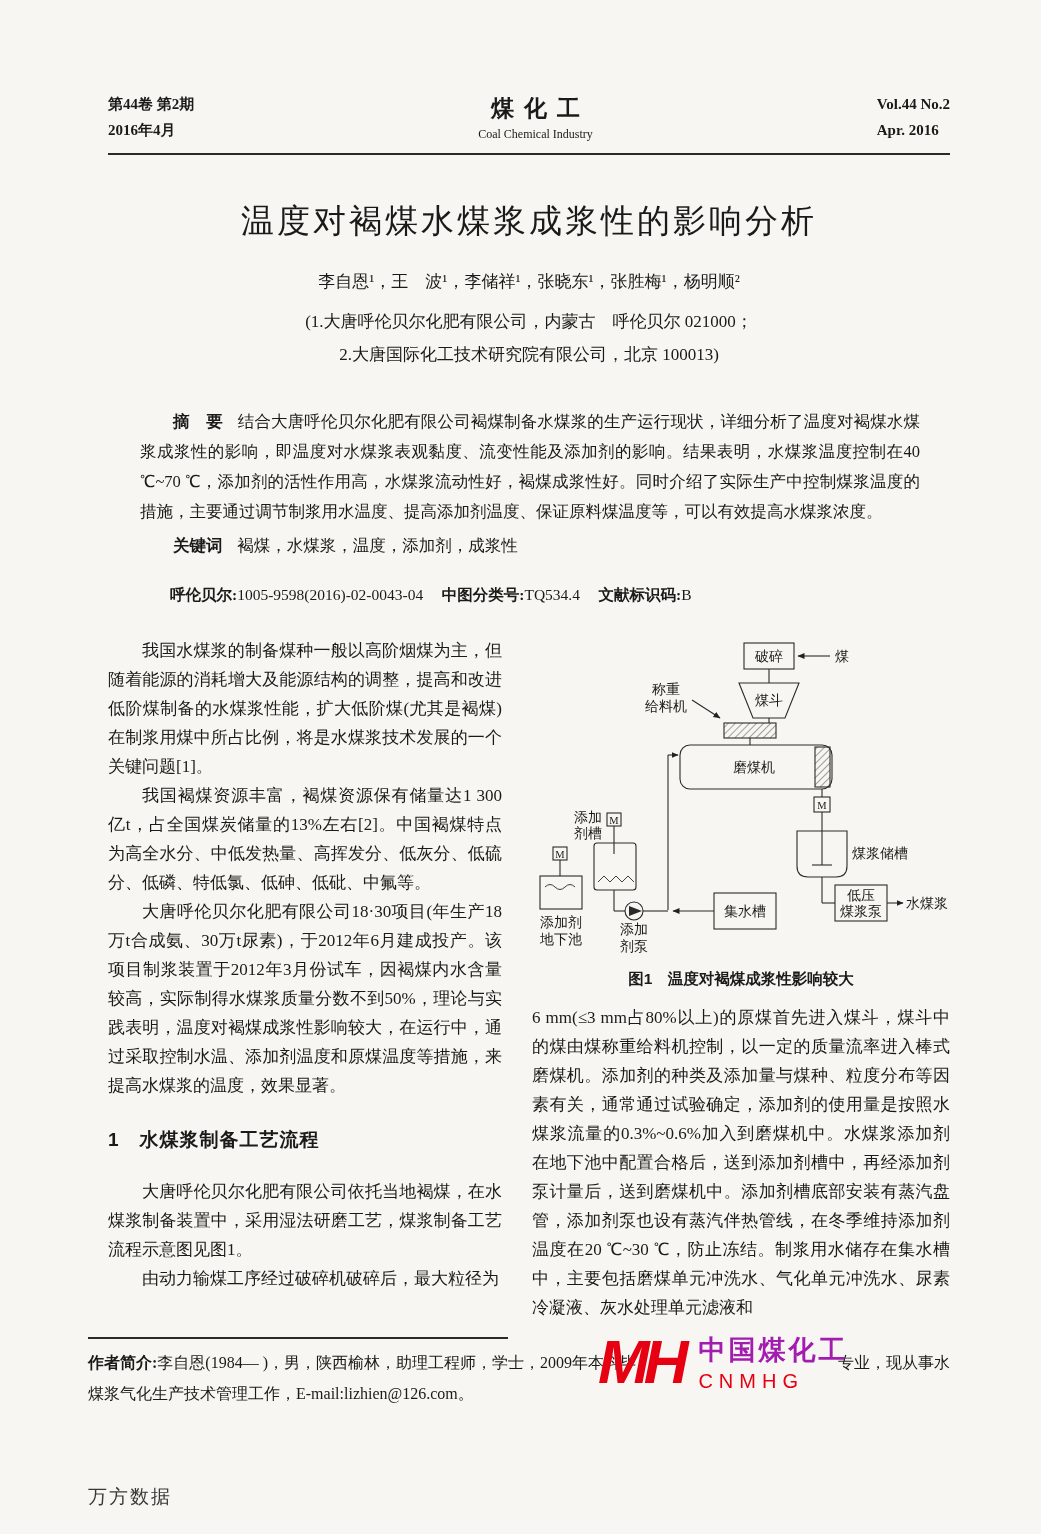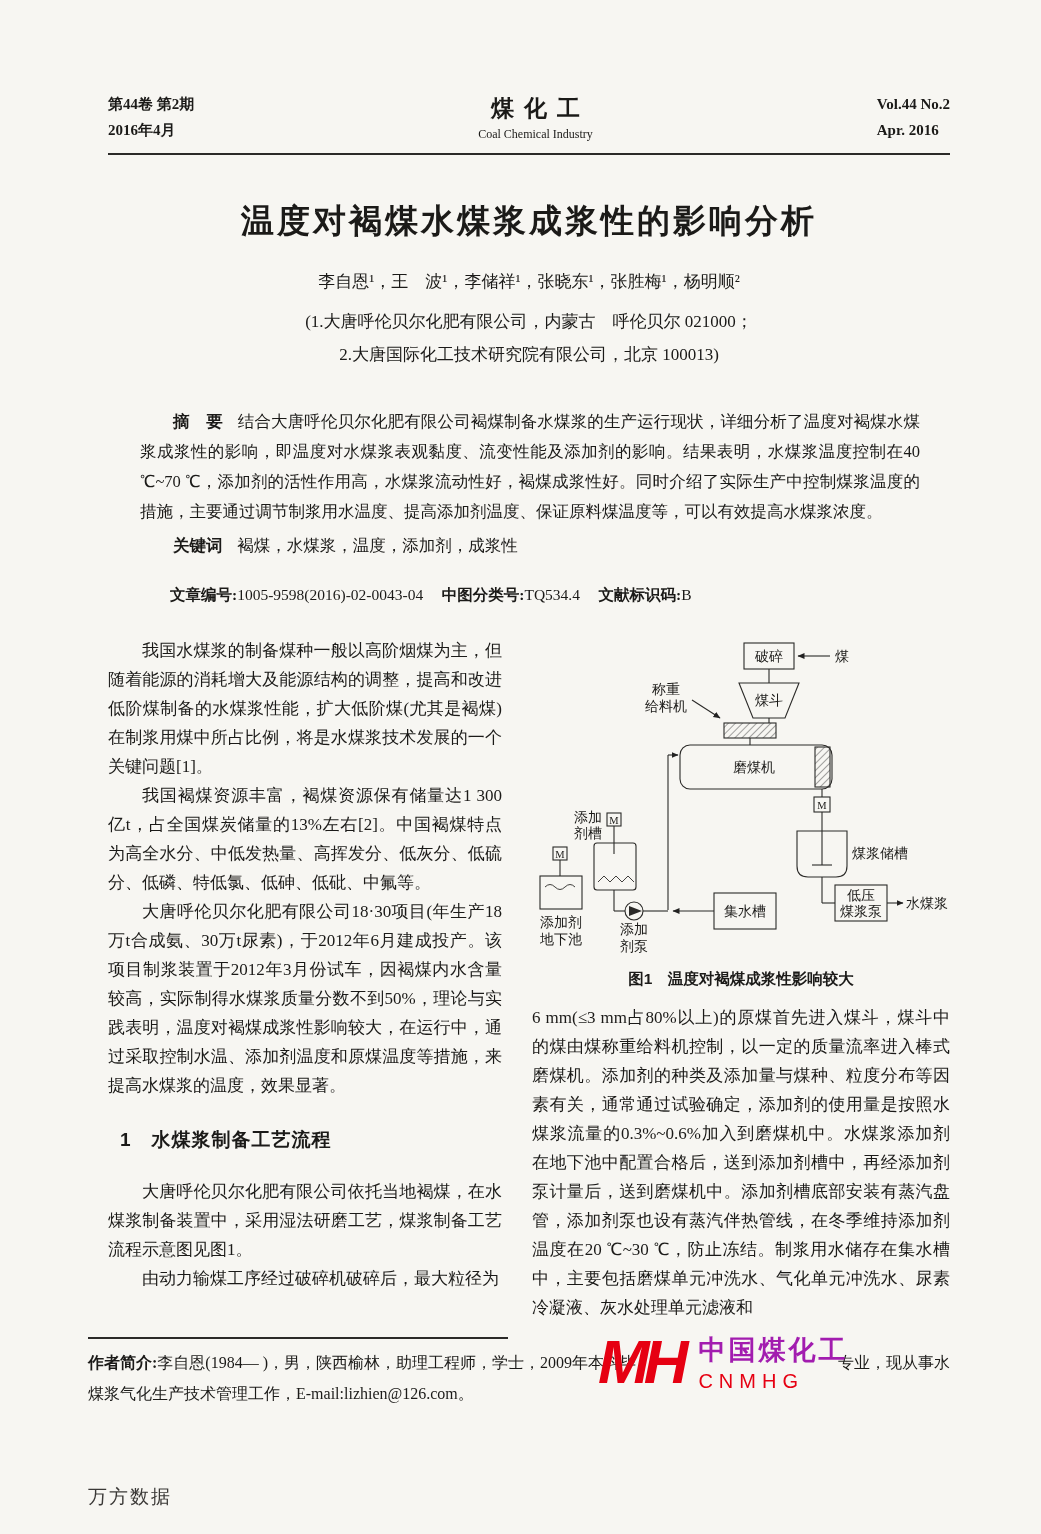--- a/index.html
+++ b/index.html
@@ -9,38 +9,38 @@
   .content { padding:92px 91px 0 88px; }
 
   
   .header { display:flex; justify-content:space-between; align-items:center; padding-bottom:10px; border-bottom:2.5px solid #2b2a28; }
   .header-side { font-size:15px; font-weight:bold; line-height:1.7; }
   .header-center { text-align:center; }
   .journal-cn { font-size:23px; font-weight:bold; letter-spacing:10px; text-indent:10px; }
   .journal-en { font-size:12px; margin-top:3px; }
 
   
-  .title { margin-top:44px; text-align:center; font-size:33px; font-weight:bold; letter-spacing:3px; }
+  .title { margin-top:44px; text-align:center; font-size:33px; font-weight:normal; letter-spacing:3px; }
   .authors { margin-top:26px; text-align:center; font-size:17px; }
   .affil { margin-top:12px; text-align:center; font-size:17px; line-height:1.95; }
 
   
   .abstract { margin:36px 30px 0 32px; font-size:16.5px; line-height:1.82; text-align:justify; text-indent:2em; }
   .lbl { font-weight:bold; margin-right:0.9em; }
   .keywords { margin:4px 30px 0 32px; font-size:16.5px; line-height:1.82; text-indent:2em; }
   .article-info { margin:24px 0 0 62px; font-size:15.5px; }
   .article-info b { font-weight:bold; }
   .article-info .sep { display:inline-block; width:1.2em; }
 
   
   .columns { display:flex; gap:30px; margin-top:30px; }
   .col { width:418px; font-size:17px; line-height:29px; text-align:justify; }
   .col p { text-indent:2em; }
   .col p.noindent { text-indent:0; }
-  .section-heading { font-family:"Liberation Sans", sans-serif; font-size:19px; font-weight:bold; margin:25px 0 23px 12px; letter-spacing:1px; }
+  .section-heading { font-family:"Liberation Sans", sans-serif; font-size:19px; font-weight:bold; margin:25px 0 23px 0; letter-spacing:1px; }
 
   
   .figure svg { display:block; }
   .fig-caption { font-family:"Liberation Sans", sans-serif; font-weight:bold; font-size:15.5px; text-align:center; margin:4px 0 10px 0; }
   svg text { font-family:"Liberation Serif", serif; font-size:14px; fill:#1b1a18; }
   svg text.m { font-size:10.5px; }
 
   
   .footer { position:absolute; left:88px; top:1337px; width:862px; font-size:16px; line-height:31px; }
   .footer-rule { width:420px; border-top:2px solid #2b2a28; margin-bottom:8px; }
@@ -78,21 +78,21 @@
 
     <h1 class="title">温度对褐煤水煤浆成浆性的影响分析</h1>
     <div class="authors">李自恩¹，王　波¹，李储祥¹，张晓东¹，张胜梅¹，杨明顺²</div>
     <div class="affil">
       <div>(1.大唐呼伦贝尔化肥有限公司，内蒙古　呼伦贝尔 021000；</div>
       <div>2.大唐国际化工技术研究院有限公司，北京 100013)</div>
     </div>
 
     <p class="abstract"><b class="lbl">摘　要</b><span>结合大唐呼伦贝尔化肥有限公司褐煤制备水煤浆的生产运行现状，详细分析了温度对褐煤水煤浆成浆性的影响，即温度对水煤浆表观黏度、流变性能及添加剂的影响。结果表明，水煤浆温度控制在40 ℃~70 ℃，添加剂的活性作用高，水煤浆流动性好，褐煤成浆性好。同时介绍了实际生产中控制煤浆温度的措施，主要通过调节制浆用水温度、提高添加剂温度、保证原料煤温度等，可以有效提高水煤浆浓度。</span></p>
     <p class="keywords"><b class="lbl">关键词</b><span>褐煤，水煤浆，温度，添加剂，成浆性</span></p>
-    <p class="article-info"><b>文章编号:</b><span>1005-9598(2016)-02-0043-04</span><span class="sep"></span><b>中图分类号:</b><span>TQ534.4</span><span class="sep"></span><b>文献标识码:</b><span>B</span></p>
+    <p class="article-info"><b>呼伦贝尔:</b><span>1005-9598(2016)-02-0043-04</span><span class="sep"></span><b>中图分类号:</b><span>TQ534.4</span><span class="sep"></span><b>文献标识码:</b><span>B</span></p>
 
     <div class="columns">
 
       <div class="col">
         <p>我国水煤浆的制备煤种一般以高阶烟煤为主，但随着能源的消耗增大及能源结构的调整，提高和改进低阶煤制备的水煤浆性能，扩大低阶煤(尤其是褐煤)在制浆用煤中所占比例，将是水煤浆技术发展的一个关键问题[1]。</p>
         <p>我国褐煤资源丰富，褐煤资源保有储量达1 300亿t，占全国煤炭储量的13%左右[2]。中国褐煤特点为高全水分、中低发热量、高挥发分、低灰分、低硫分、低磷、特低氯、低砷、低砒、中氟等。</p>
         <p>大唐呼伦贝尔化肥有限公司18·30项目(年生产18万t合成氨、30万t尿素)，于2012年6月建成投产。该项目制浆装置于2012年3月份试车，因褐煤内水含量较高，实际制得水煤浆质量分数不到50%，理论与实践表明，温度对褐煤成浆性影响较大，在运行中，通过采取控制水温、添加剂温度和原煤温度等措施，来提高水煤浆的温度，效果显著。</p>
         <div class="section-heading">1　水煤浆制备工艺流程</div>
         <p>大唐呼伦贝尔化肥有限公司依托当地褐煤，在水煤浆制备装置中，采用湿法研磨工艺，煤浆制备工艺流程示意图见图1。</p>
         <p>由动力输煤工序经过破碎机破碎后，最大粒径为</p>

